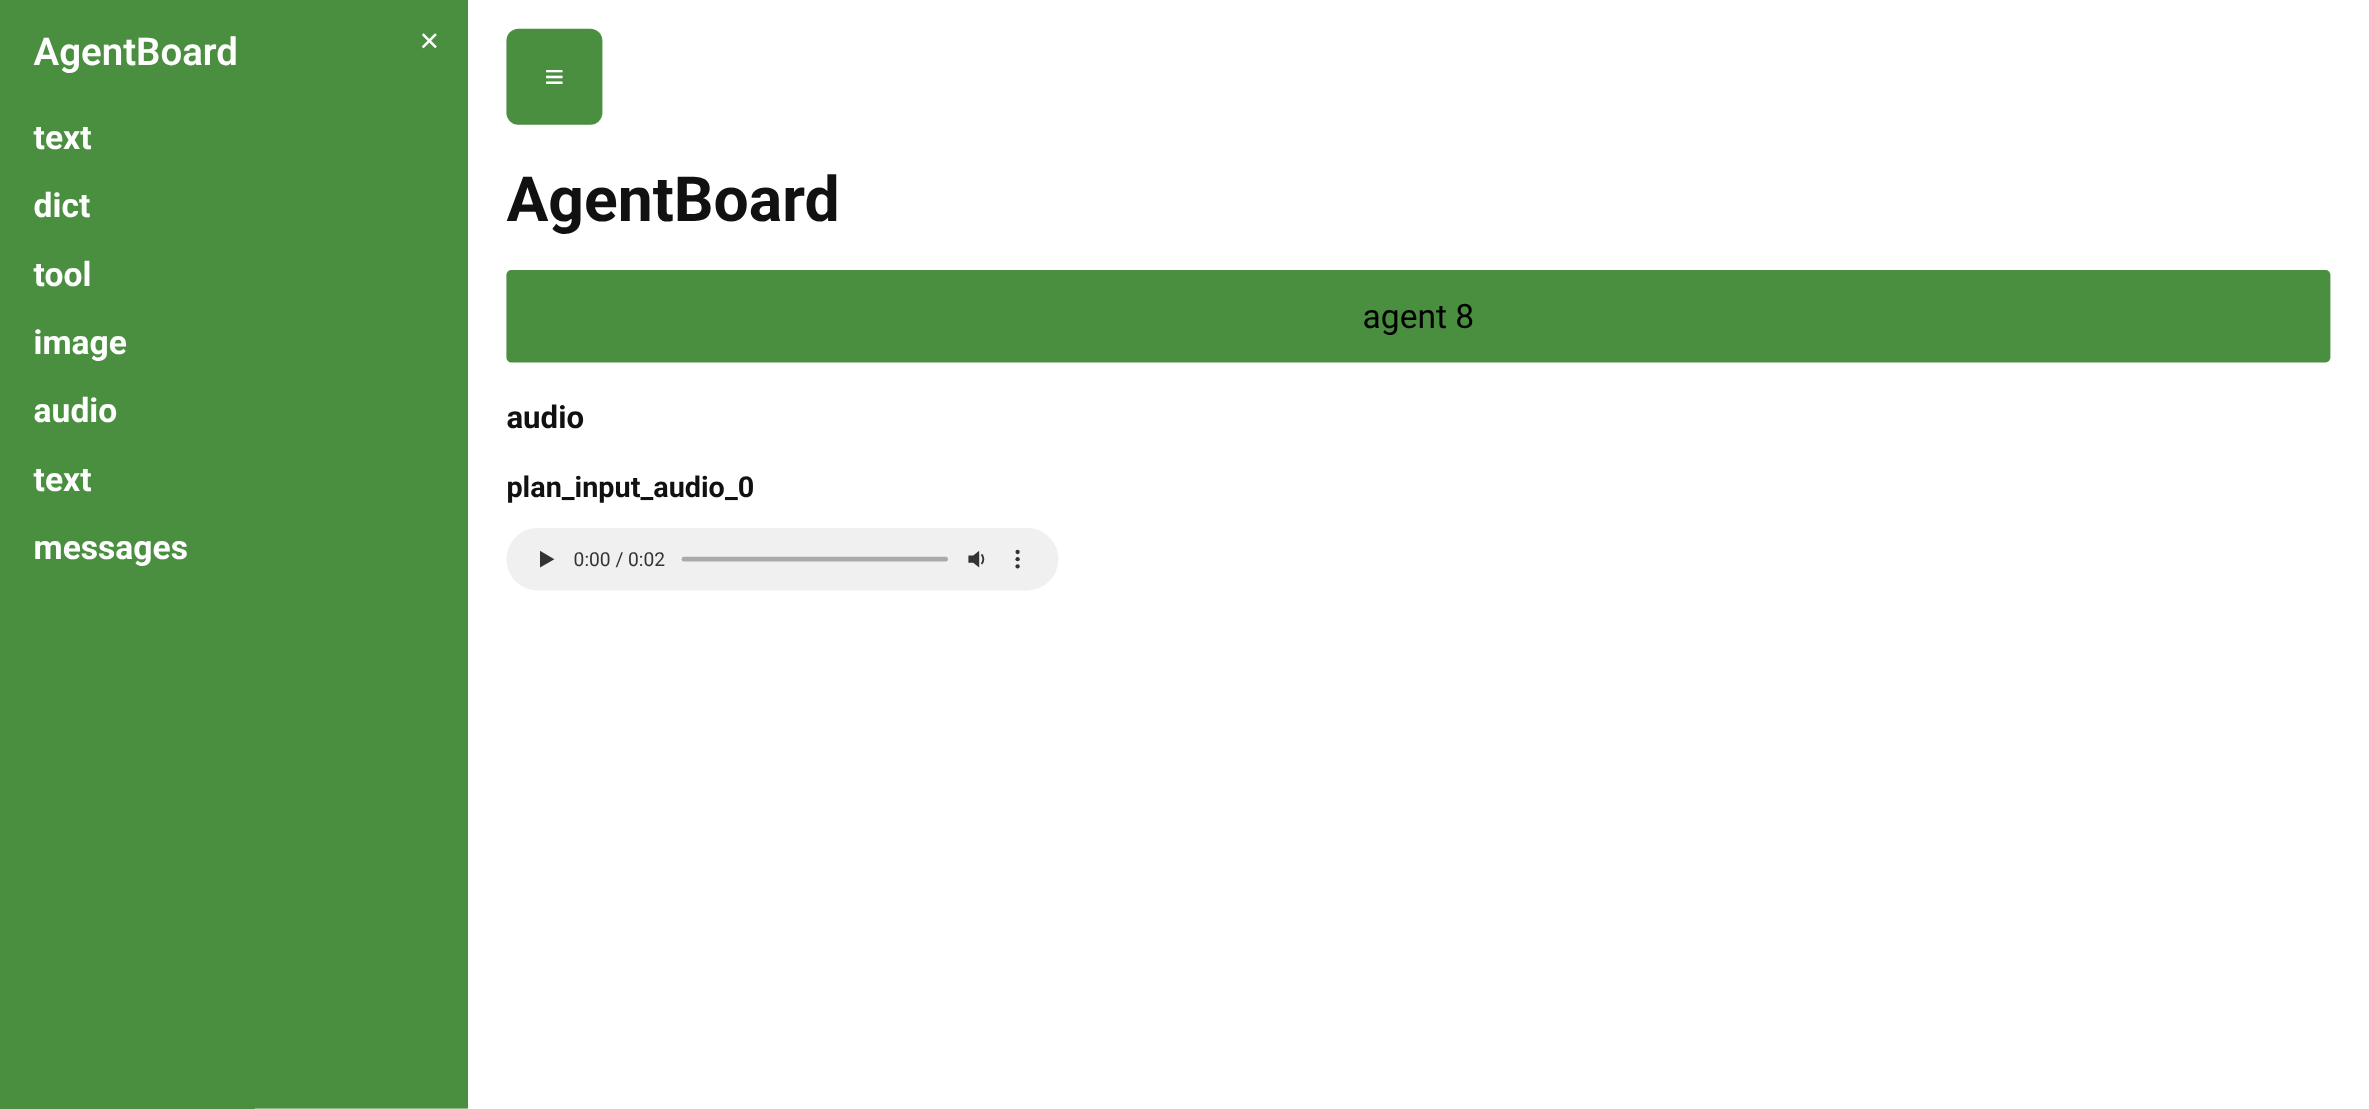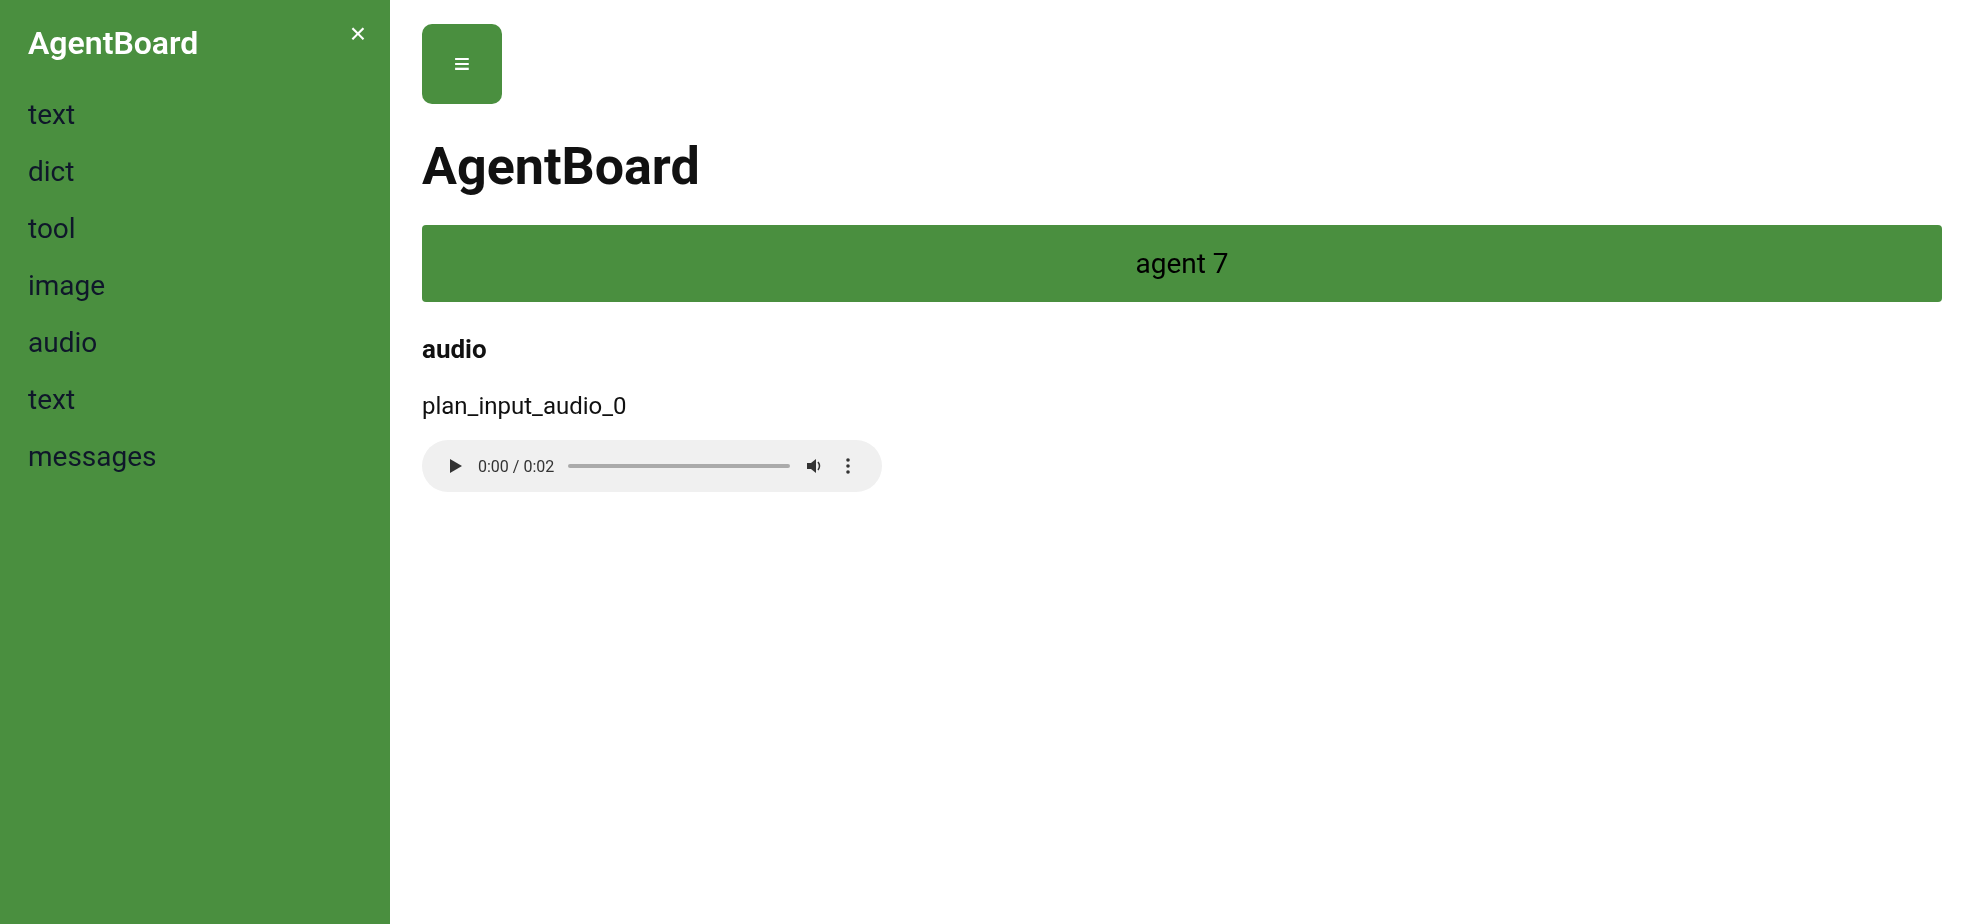--- a/index.html
+++ b/index.html
@@ -47,22 +47,22 @@
     }
 
     .sidebar-nav {
       display: flex;
       flex-direction: column;
       gap: 8px;
     }
 
     .sidebar-item {
       font-size: 28px;
-      font-weight: 400;
-      color: #0f172a;
+      font-weight: 700;
+      color: #ffffff;
       padding: 8px 0;
       cursor: pointer;
       text-decoration: none;
     }
 
     
     .main-content {
       flex: 1;
       background: white;
       overflow-y: auto;
@@ -109,21 +109,21 @@
 
     .section-label {
       font-size: 26px;
       font-weight: 700;
       color: #111;
       margin-bottom: 28px;
     }
 
     .audio-item-label {
       font-size: 24px;
-      font-weight: 400;
+      font-weight: 700;
       color: #111;
       margin-bottom: 20px;
     }
 
     
     .audio-player {
       background-color: #f0f0f0;
       border-radius: 40px;
       padding: 16px 24px;
       display: flex;
@@ -209,21 +209,21 @@
 </aside>
 
 <main class="main-content">
 
   <button class="menu-button">
     <span class="hamburger-icon">≡</span>
   </button>
 
   <h1 class="page-title">AgentBoard</h1>
 
-  <div class="agent-banner">agent 7</div>
+  <div class="agent-banner">agent 8</div>
 
   <div class="section-label">audio</div>
 
   <div class="audio-item">
     <div class="audio-item-label">plan_input_audio_0</div>
 
     <div class="audio-player">
 
       <button class="play-button">
         <svg width="18" height="18" viewBox="0 0 18 18" fill="none">

